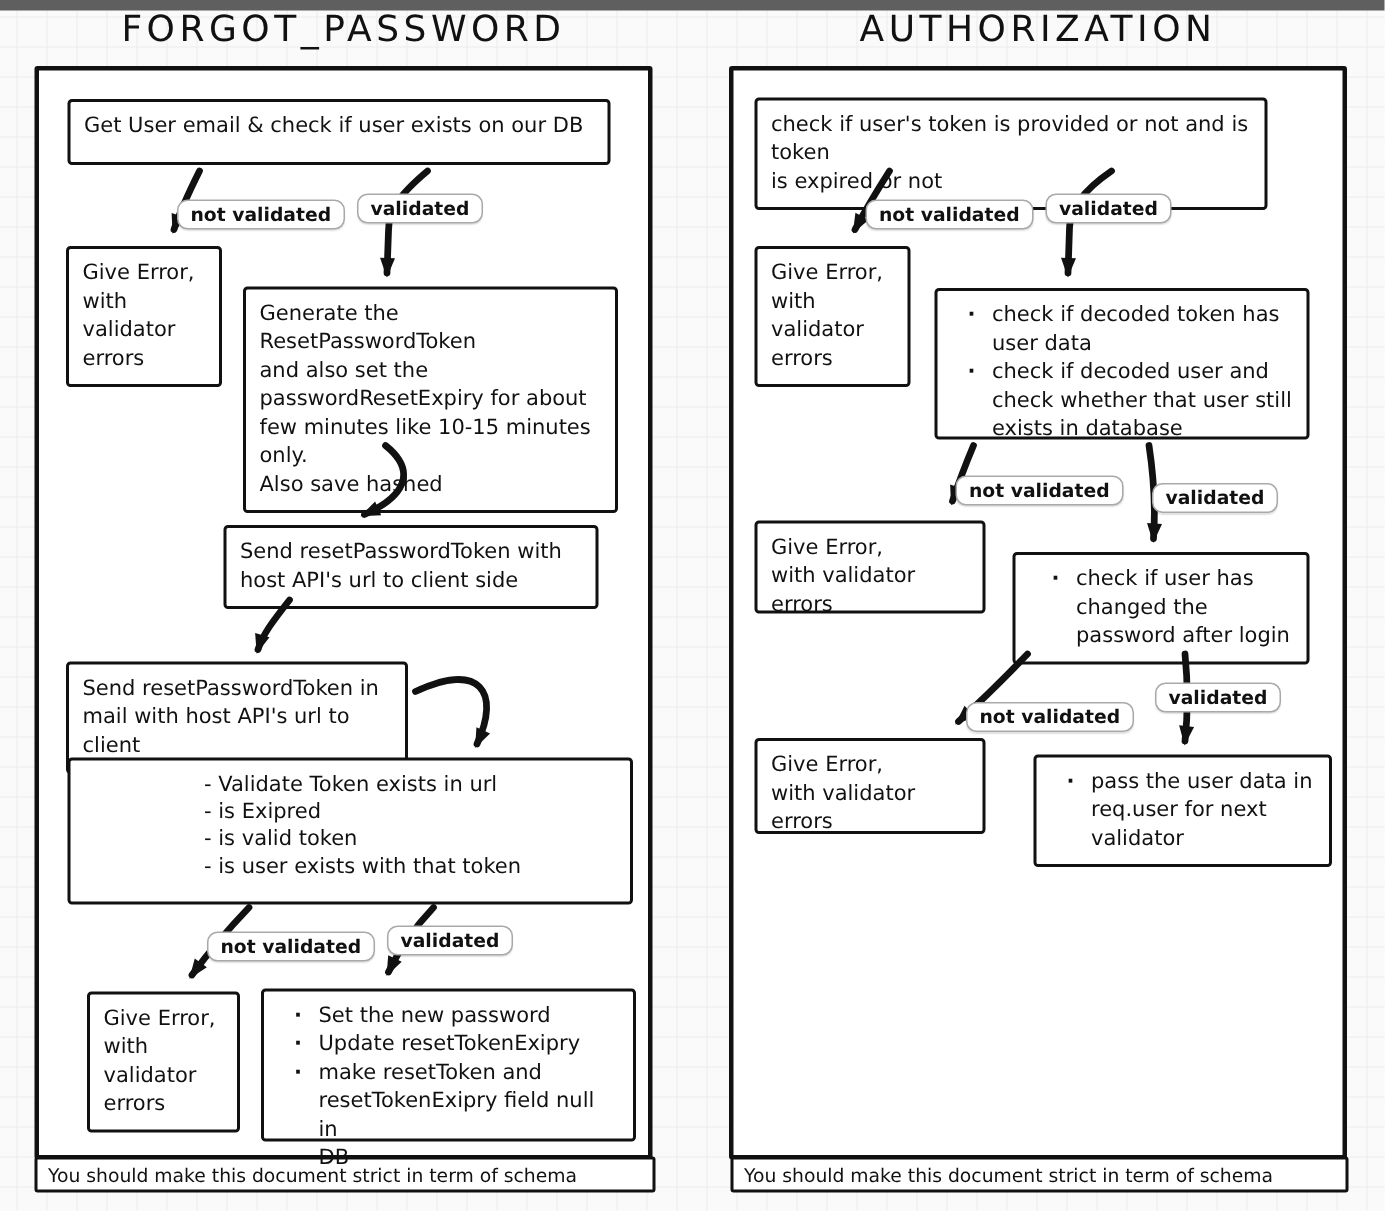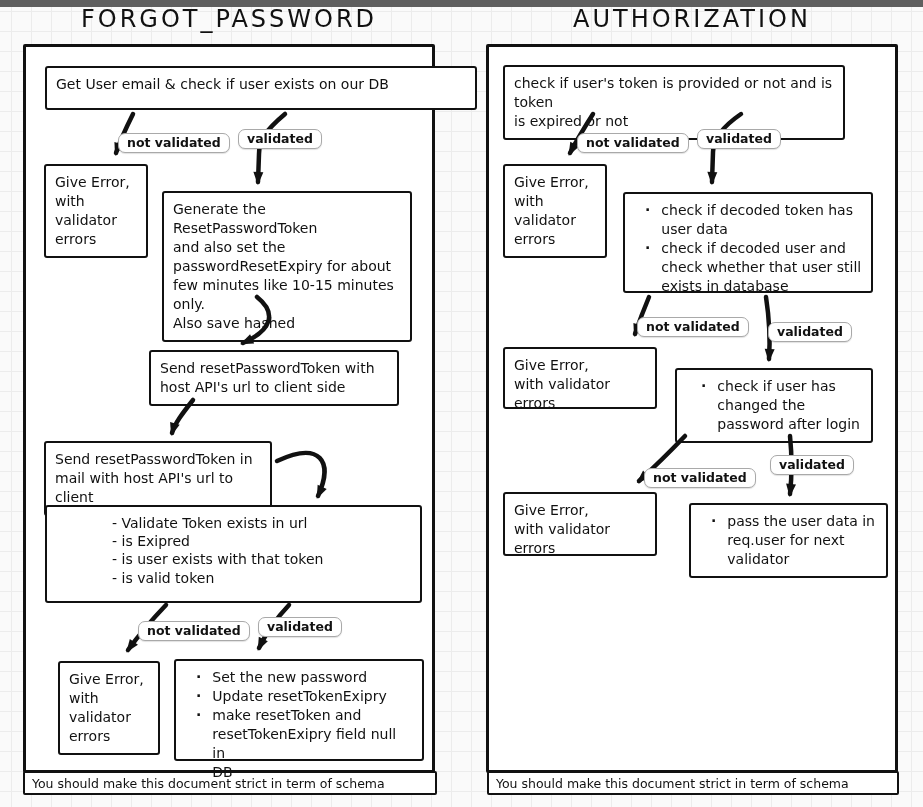--- a/index.html
+++ b/index.html
@@ -49,34 +49,34 @@
     box-shadow:0 1px 1px rgba(0,0,0,0.12);
     font-size:12.5px; font-weight:bold; 
     padding:1px 8px 2px 8px; color:#111; white-space:nowrap; z-index:4;
   }
   #arrows { position:absolute; left:0; top:0; z-index:3; pointer-events:none; }
   #arrows path.flowline { fill:none; stroke:#111; stroke-width:4.5; stroke-linecap:round; }
   .bottombar {
     position:absolute; left:0; top:800; width:923px; height:7px;
     background:#5f5f5f; z-index:6;
   }
-  .indent { margin-left:56px; }
+  .indent { margin-left:80px; }
 </style>
 </head>
 <body>
 
 <div id="canvas">
 
   <div class="flow-title" style="left:23px; top:5px; width:412px;">FORGOT_PASSWORD</div>
   <div class="flow-title" style="left:486px; top:5px; width:412px;">AUTHORIZATION</div>
 
   <div class="frame" style="left:23px; top:44px; width:412px; height:729px;"></div>
   <div class="frame" style="left:486px; top:44px; width:412px; height:729px;"></div>
 
-  <div class="node" style="left:45px; top:66px; width:432px; height:44px;">
+  <div class="node" style="left:45px; top:66px; width:362px; height:44px;">
     <div class="txt">Get User email &amp; check if user exists on our DB</div>
   </div>
 
   <div class="node" style="left:44px; top:164px; width:104px;">
     <div class="txt">Give Error,
 with validator
 errors</div>
   </div>
 
   <div class="node" style="left:162px; top:191px; width:250px;">
@@ -93,22 +93,22 @@
   </div>
 
   <div class="node" style="left:44px; top:441px; width:228px;">
     <div class="txt">Send resetPasswordToken in
 mail with host API's url to client</div>
   </div>
 
   <div class="node" style="left:45px; top:505px; width:377px; height:98px; line-height:1.3;">
     <div class="indent txt">- Validate Token exists in url</div>
     <div class="indent txt">- is Exipred</div>
+    <div class="indent txt">- is valid token</div>
     <div class="indent txt">- is user exists with that token</div>
-    <div class="indent txt">- is valid token</div>
   </div>
 
   <div class="node" style="left:58px; top:661px; width:102px;">
     <div class="txt">Give Error,
 with validator
 errors</div>
   </div>
 
   <div class="node" style="left:174px; top:659px; width:250px; height:102px; padding-left:20px;">
     <div class="li">

